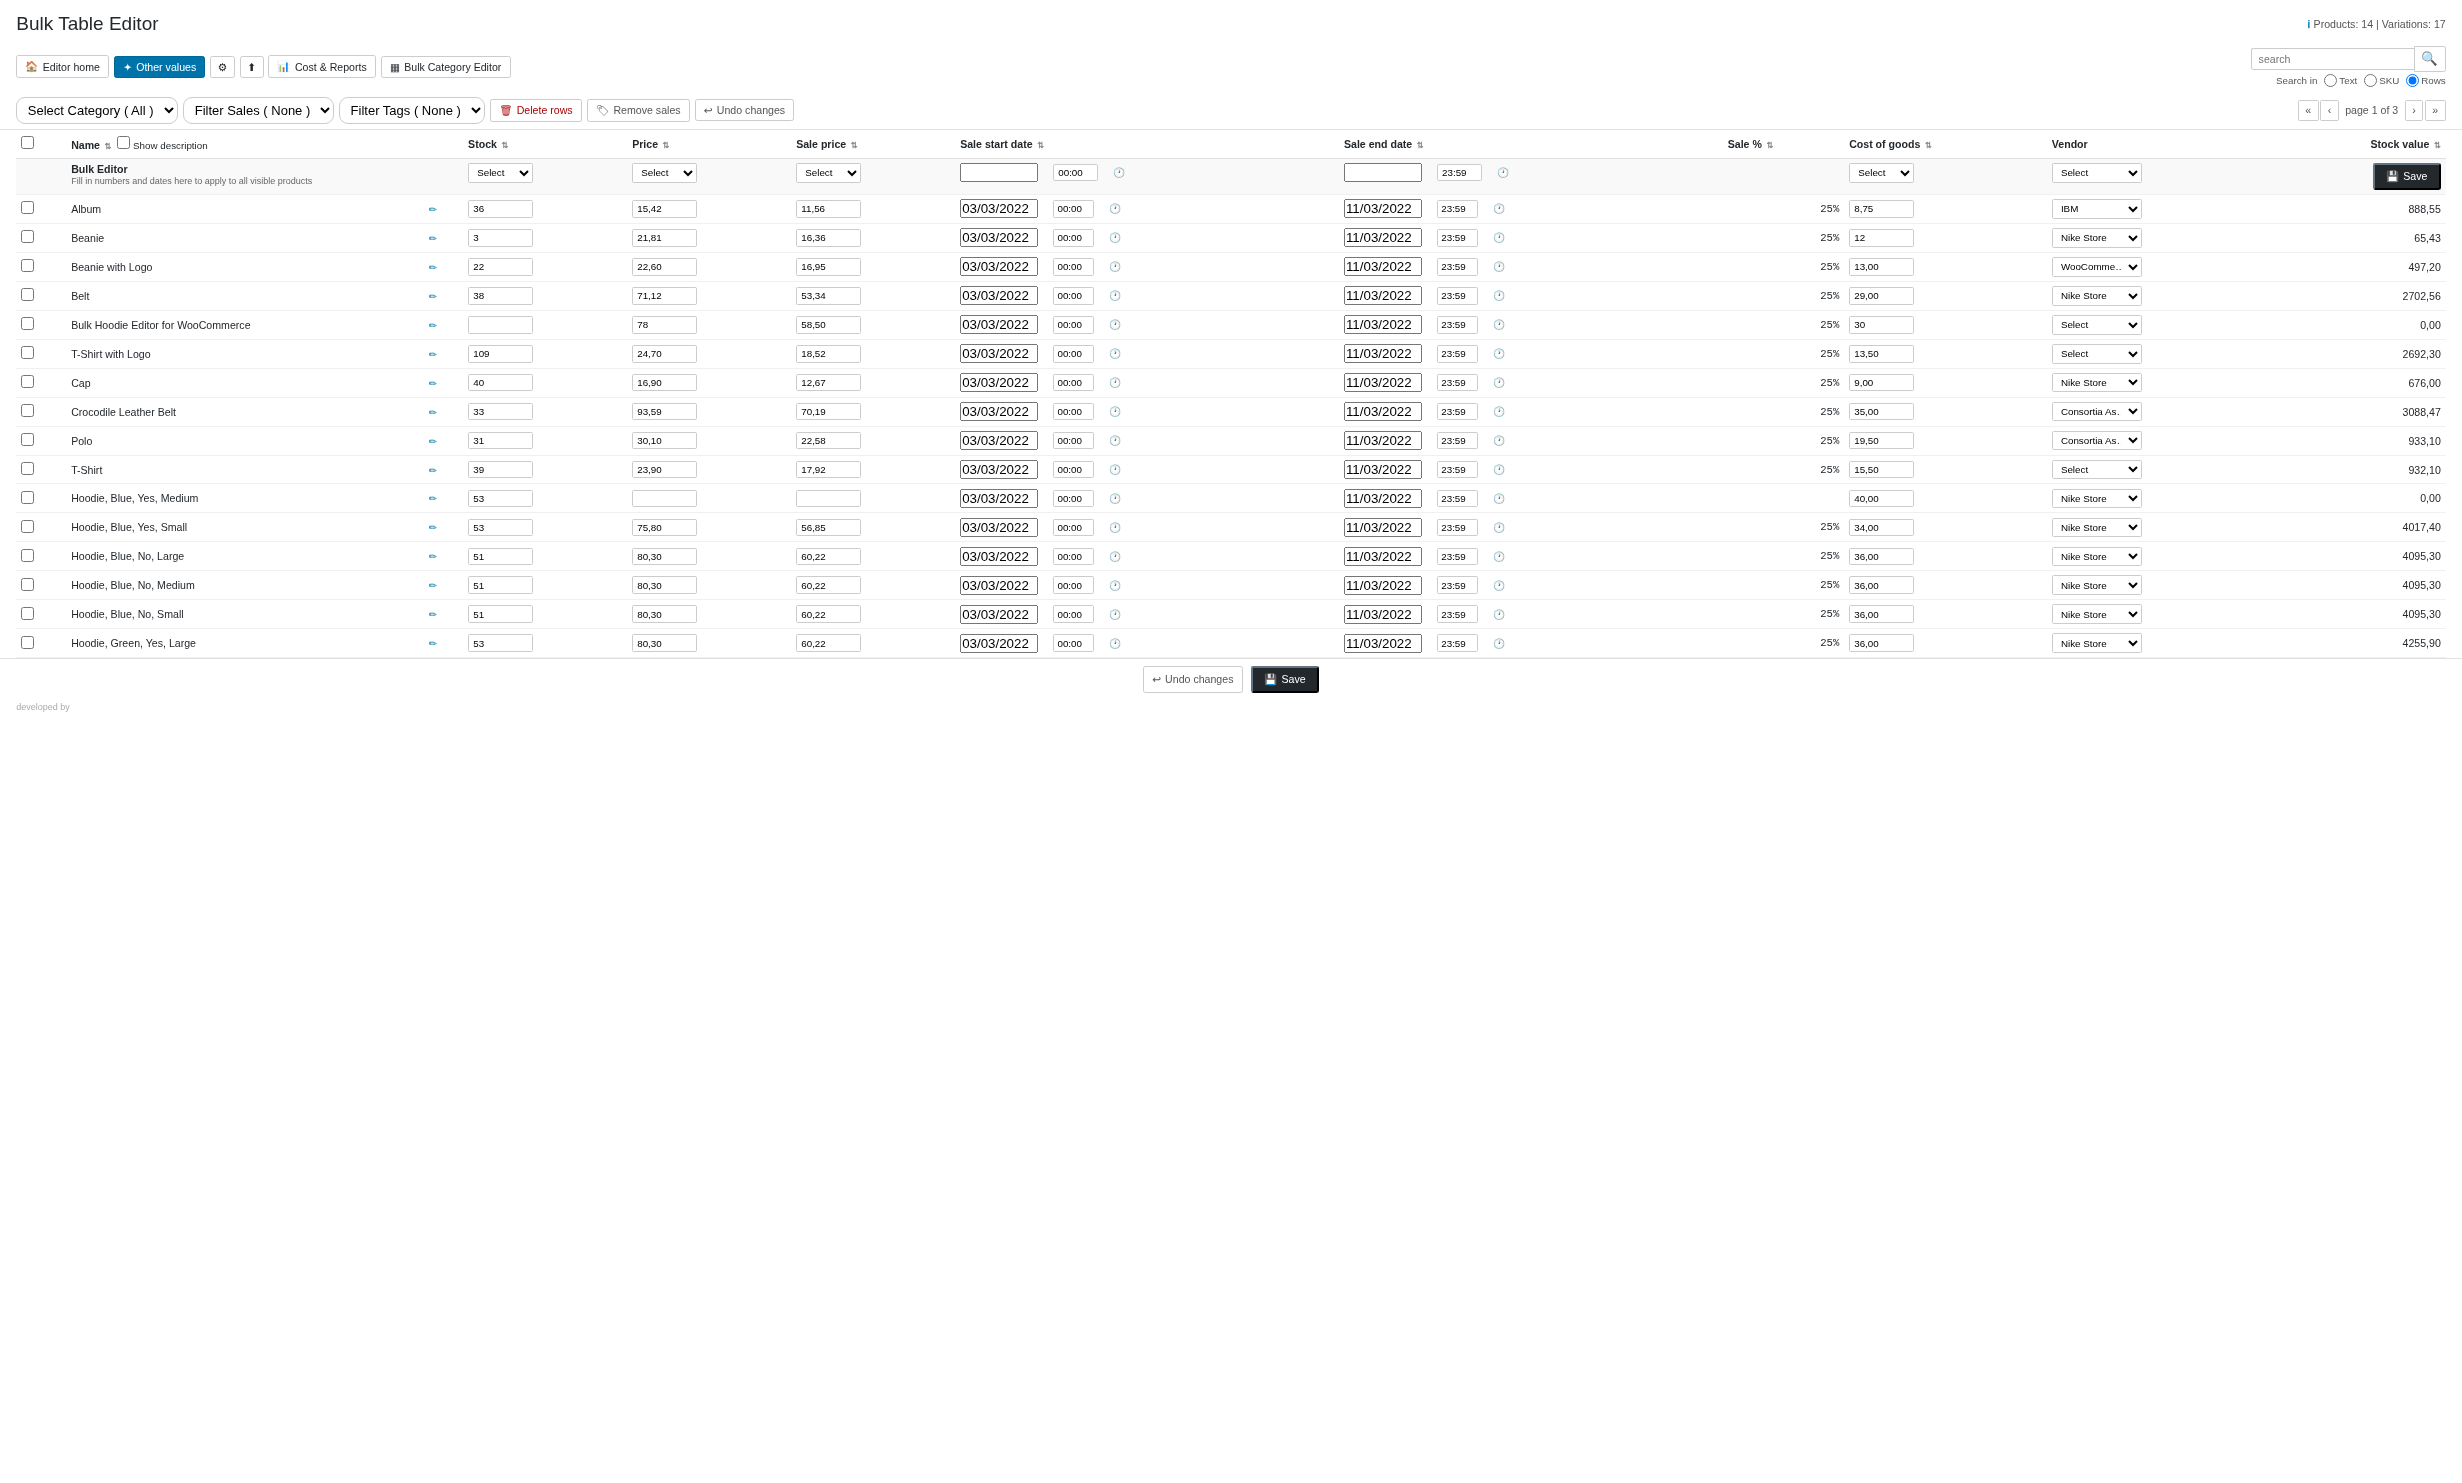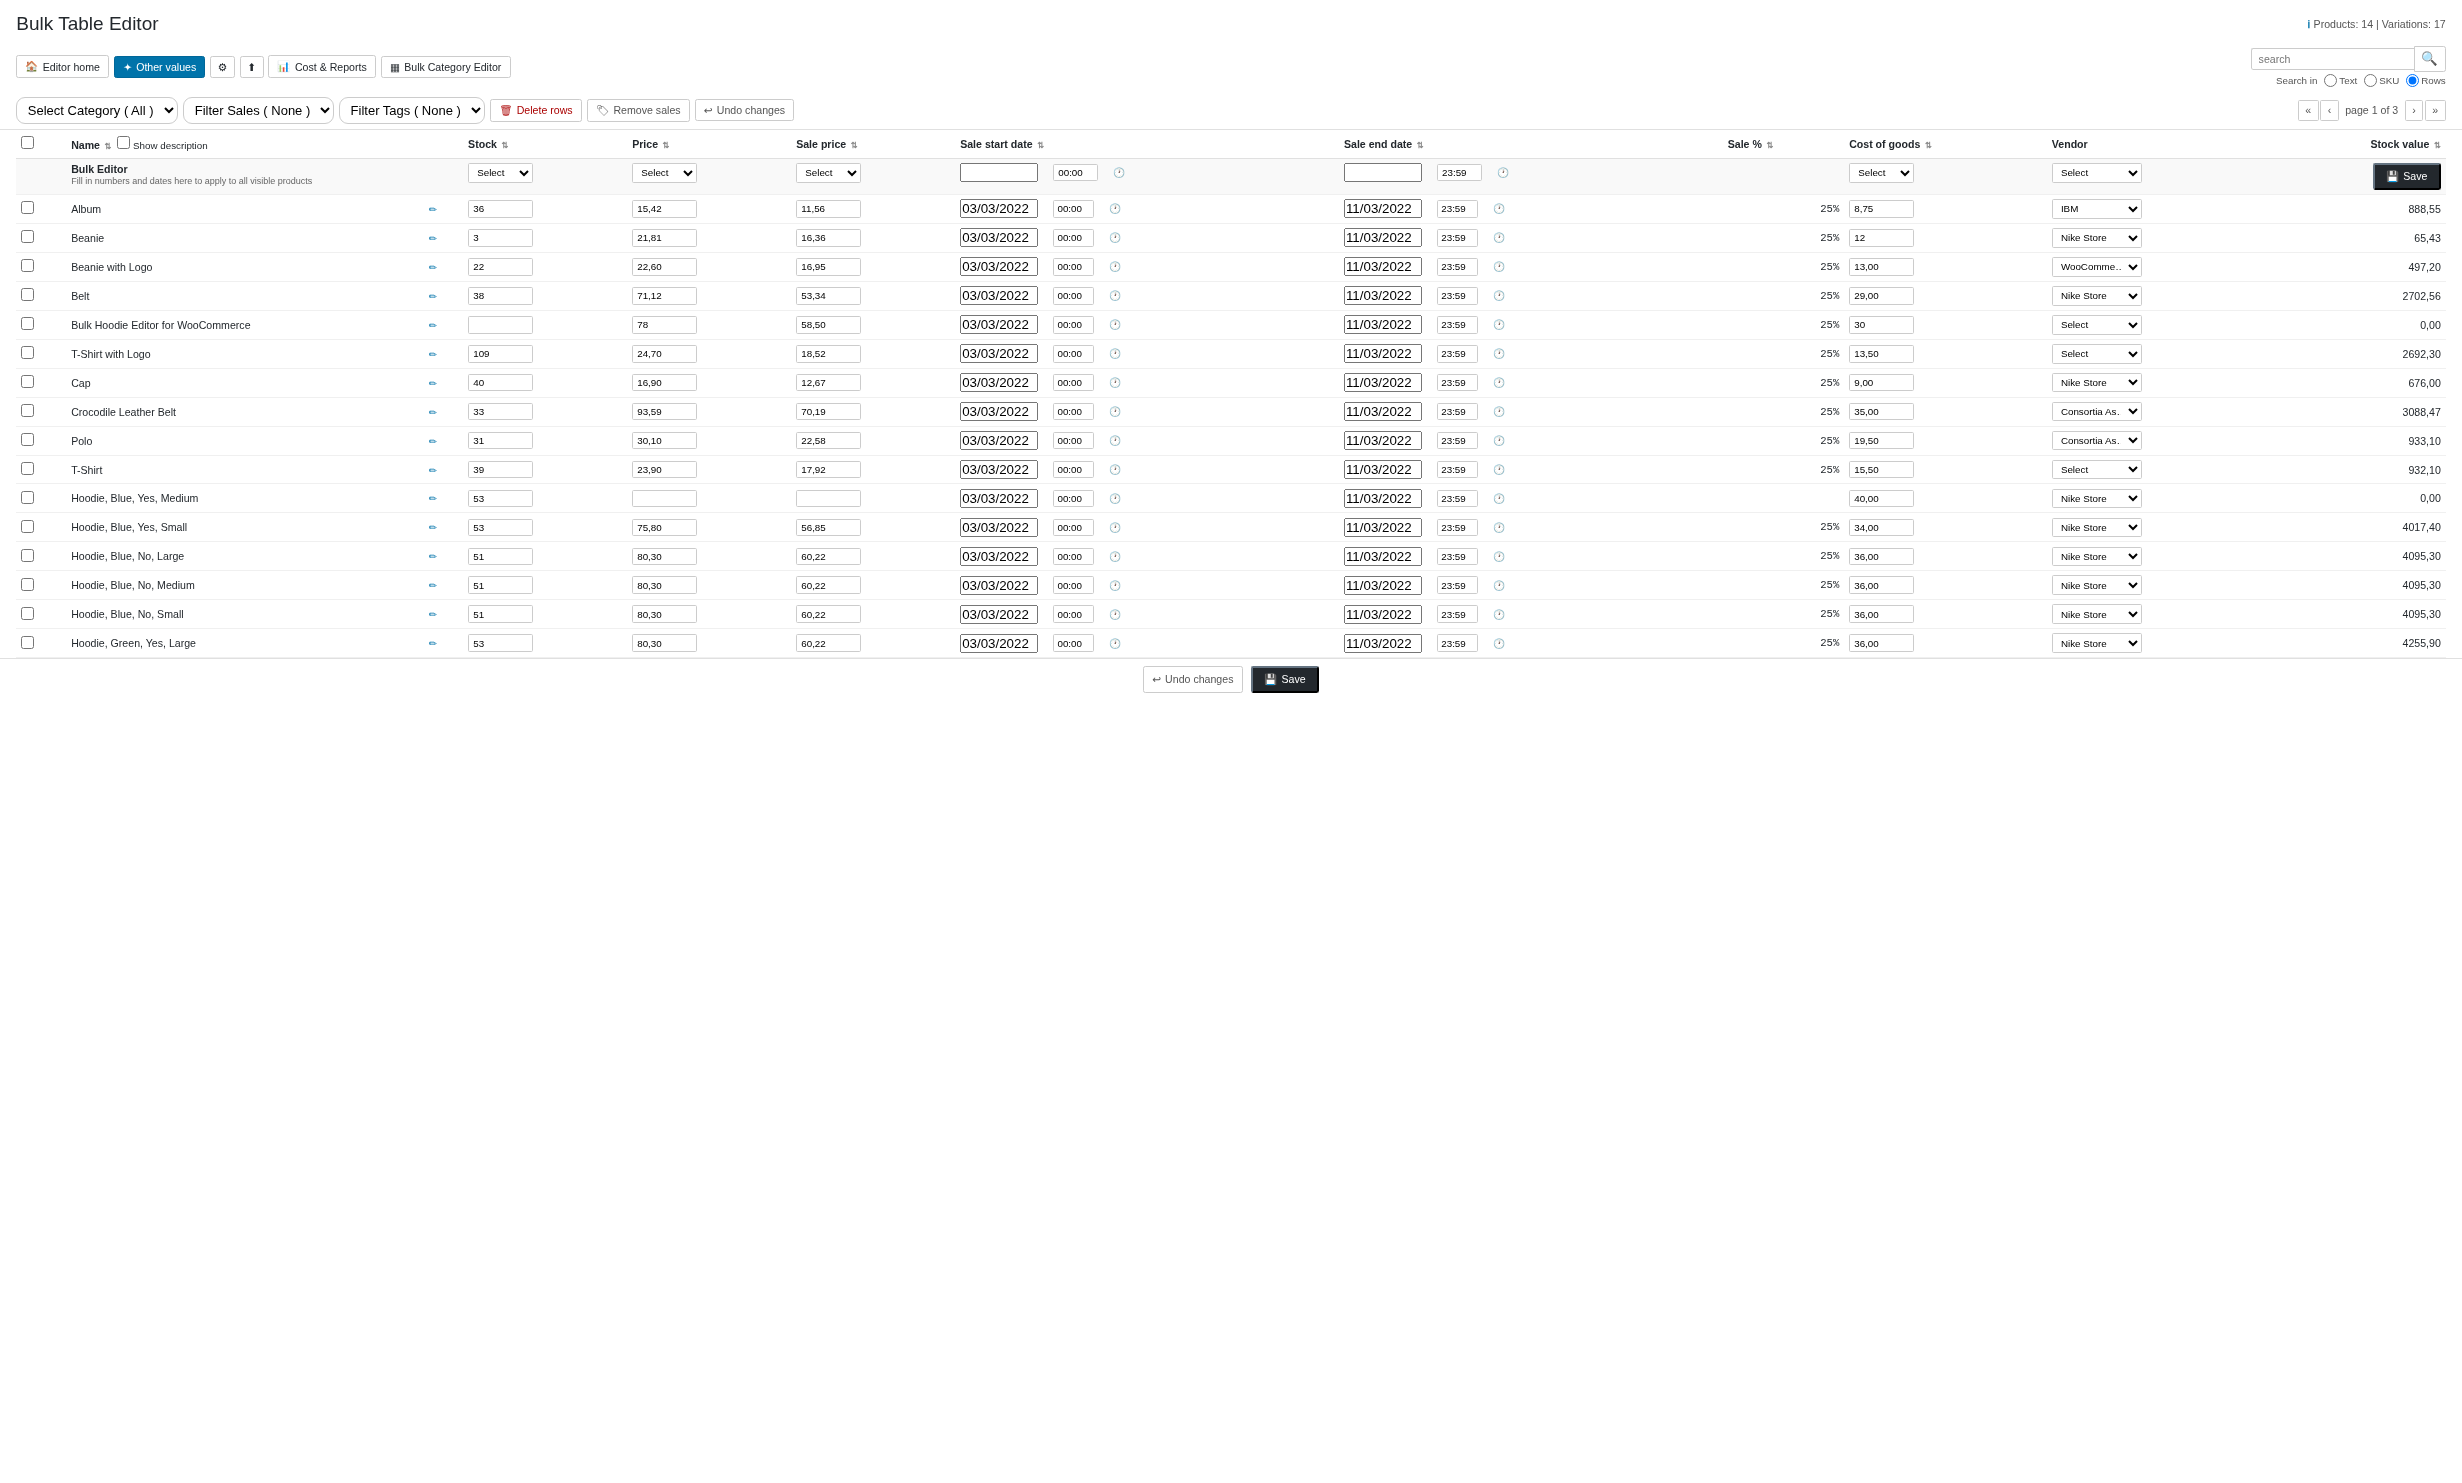--- a/index.html
+++ b/index.html
@@ -773,14 +773,15 @@
     <button class="btn btn-warning">
       <span>↩</span>
       <span>Undo changes</span>
     </button>
     <button class="btn-save">
       <span>💾</span>
       <span>Save</span>
     </button>
   </div>
 
+  <div class="developed-by">developed by</div>
 </div>
 
 
 </body></html>

